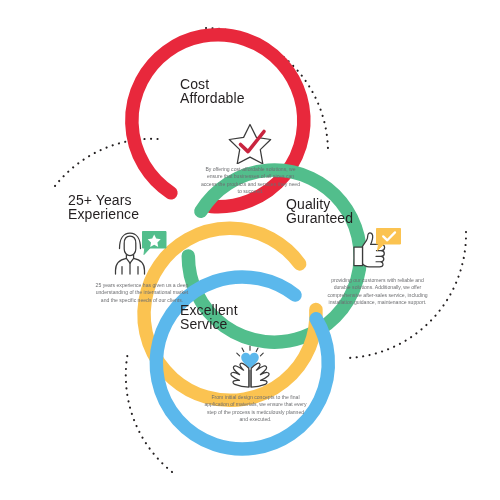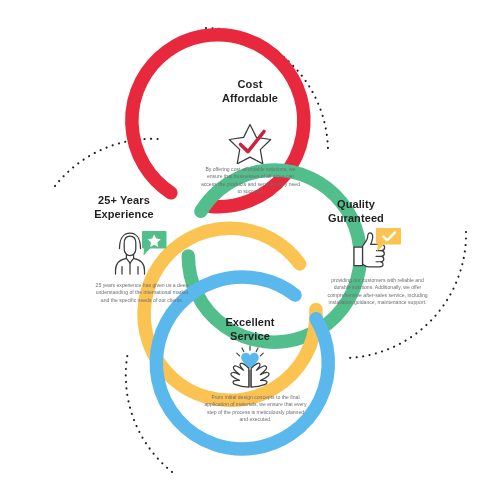--- a/index.html
+++ b/index.html
@@ -24,52 +24,51 @@
     left: 0;
     top: 0;
     width: 500px;
     height: 500px;
   }
   .node {
     position: absolute;
   }
   .node-title {
     position: absolute;
-    text-align: center;
-    font-weight: bold;
-    font-size: 11px;
+    font-weight: normal;
+    font-size: 14px;
     line-height: 13.5px;
     color: #231f20;
     letter-spacing: 0.1px;
     white-space: pre-line;
   }
   .node-body {
     position: absolute;
     text-align: center;
     font-size: 5.1px;
     line-height: 7.4px;
     color: #6d6e71;
   }
   .icon-box {
     position: absolute;
   }
   
   #cluster-cost     .node-title { left: 180px; top: 78px;  width: 140px; }
   #cluster-cost     .node-body  { left: 199px; top: 166px; width: 103px; }
   #cluster-cost     .icon-box   { left: 218px; top: 118px; width: 64px; height: 46px; }
 
-  #cluster-experience .node-title { left: 54px;  top: 194px; width: 140px; }
+  #cluster-experience .node-title { left: 68px;  top: 194px; width: 140px; }
   #cluster-experience .node-body  { left: 92px;  top: 282px; width: 100px; }
   #cluster-experience .icon-box   { left: 106px; top: 226px; width: 64px; height: 50px; }
 
   #cluster-quality  .node-title { left: 286px; top: 198px; width: 140px; }
   #cluster-quality  .node-body  { left: 324px; top: 277px; width: 107px; }
   #cluster-quality  .icon-box   { left: 342px; top: 226px; width: 64px; height: 46px; }
 
-  #cluster-service  .node-title { left: 180px; top: 316px; width: 140px; }
+  #cluster-service  .node-title { left: 180px; top: 304px; width: 140px; }
   #cluster-service  .node-body  { left: 204px; top: 394px; width: 103px; }
   #cluster-service  .icon-box   { left: 218px; top: 344px; width: 64px; height: 46px; }
 </style>
 </head>
 <body>
 
 <div id="infographic">
 
   <svg class="layer" viewBox="0 0 500 500">
     <defs>

